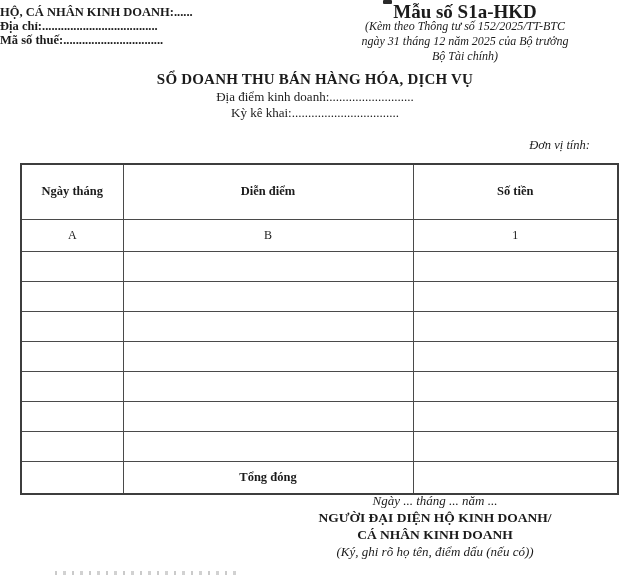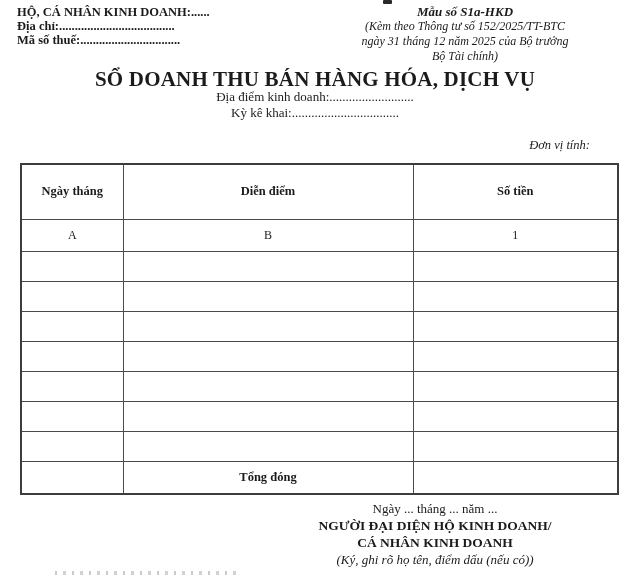--- a/index.html
+++ b/index.html
@@ -4,28 +4,28 @@
 <style>
   html,body{margin:0;padding:0;}
   body{
     width:630px;height:576px;position:relative;overflow:hidden;
     background:#ffffff;color:#1b1b1b;
     font-family:"Liberation Serif","DejaVu Serif",serif;
     -webkit-font-smoothing:antialiased;
   }
   .abs{position:absolute;}
   
-  .hdr-left{left:17px;top:5px;font-weight:bold;font-size:12.5px;line-height:14px;white-space:nowrap;}
+  .hdr-left{left:0;top:5px;font-weight:bold;font-size:12.5px;line-height:14px;white-space:nowrap;}
   
   .hdr-right{left:330px;top:4px;width:270px;text-align:center;}
-  .form-no{font-weight:bold;font-size:13px;line-height:15px;font-style:italic;}
+  .form-no{font-weight:bold;font-size:19px;line-height:15px;}
   .form-note{font-style:italic;font-size:12px;line-height:15px;}
   
   .title-wrap{left:0;top:70px;width:630px;text-align:center;}
-  .doc-title{font-weight:bold;font-size:21px;letter-spacing:.2px;line-height:19px;}
+  .doc-title{font-weight:bold;font-size:15px;letter-spacing:.2px;line-height:19px;}
   .sub-line{font-size:13px;line-height:15.5px;}
   .unit{right:40px;top:138px;font-style:italic;font-size:12.5px;}
   
   table.main{
     left:20px;top:163px;position:absolute;border-collapse:collapse;table-layout:fixed;
     width:597px;
   }
   table.main td,table.main th{
     border:1.5px solid #4a4a4a;padding:8px;vertical-align:middle;text-align:center;
     font-size:12.5px;overflow:hidden;
@@ -33,21 +33,21 @@
   table.main{border:2px solid #3d3d3d;}
   tr.hrow{height:55px;}
   tr.hrow th{font-weight:bold;}
   tr.crow{height:24px;}
   tr.crow td{font-size:12px;}
   tr.erow{height:30px;}
   tr.trow{height:31px;}
   tr.trow td{font-weight:bold;}
   
   .footer{left:270px;top:492px;width:330px;text-align:center;}
-  .f-date{font-size:13px;line-height:17px;margin-top:8px;}
+  .f-date{font-style:italic;font-size:13px;line-height:17px;}
   .f-signer{font-weight:bold;font-size:13.5px;line-height:17px;}
   .f-note{font-style:italic;font-size:13px;line-height:17px;}
   
   .top-mark{left:383px;top:0;width:9px;height:4px;background:#2a2a2a;border-radius:1px;}
   .clip-line{
     left:55px;top:571px;width:185px;height:4px;opacity:.45;
     background:repeating-linear-gradient(90deg,#8a8a8a 0 2px,transparent 2px 8px,#9a9a9a 8px 11px,transparent 11px 17px);
   }
 </style>
 </head>

